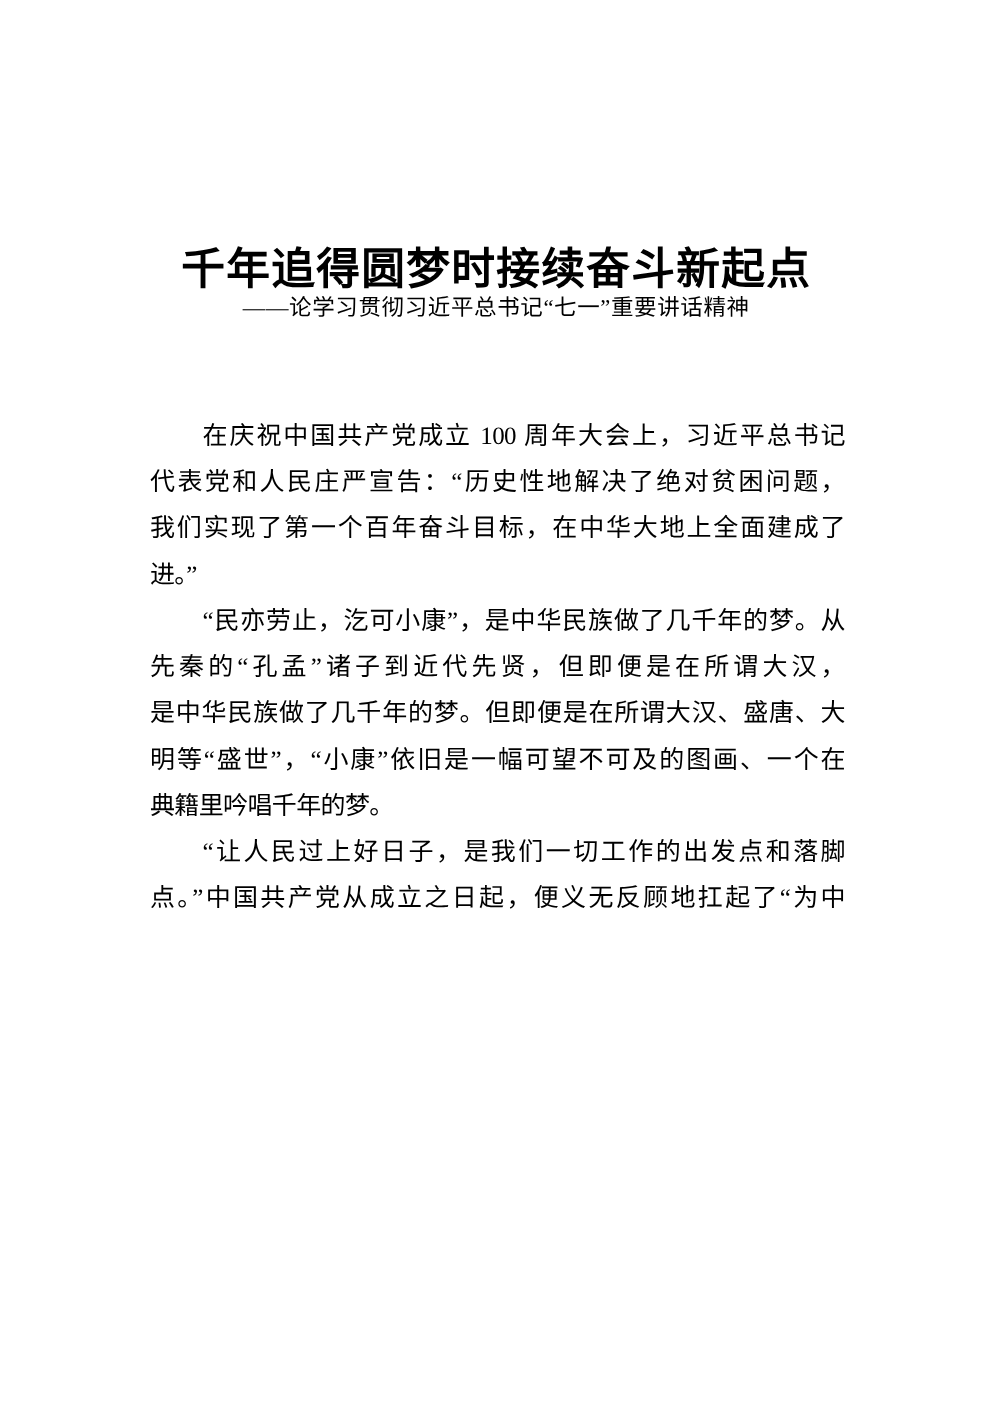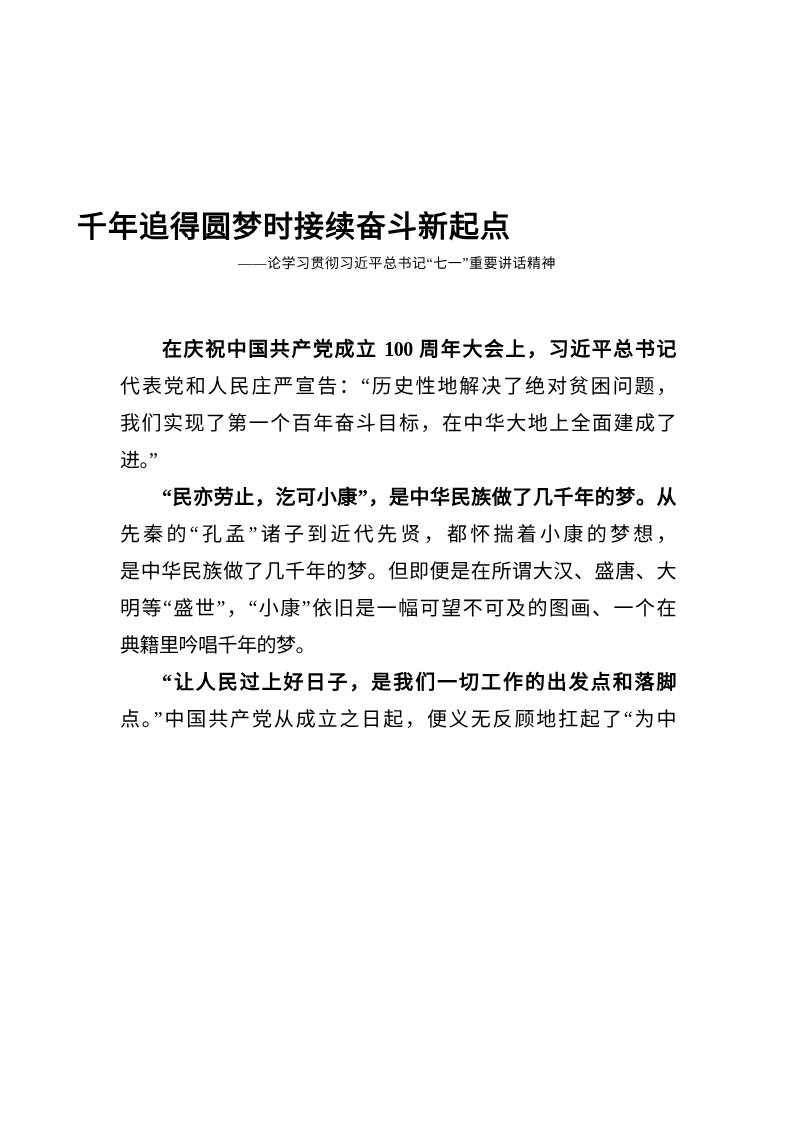--- a/index.html
+++ b/index.html
@@ -14,35 +14,35 @@
     background: #ffffff;
     color: #000000;
     overflow: hidden;
     font-family: "Liberation Serif", "DejaVu Serif", serif;
   }
   .doc-title {
     position: absolute;
     top: 188px;
     left: 60px;
     right: 60px;
-    margin: 17px;
-    text-align: left;
+    margin: 6px;
+    text-align: center;
     font-family: "Liberation Sans", "DejaVu Sans", sans-serif;
     font-weight: bold;
-    font-size: 30px;
+    font-size: 35px;
     line-height: 44px;
     letter-spacing: 1px;
   }
   .doc-subtitle {
     position: absolute;
-    top: 246px;
+    top: 228px;
     left: 60px;
     right: 60px;
     text-align: center;
-    font-size: 14px;
+    font-size: 18px;
     line-height: 36px;
     letter-spacing: 0.5px;
   }
   .doc-body {
     position: absolute;
     top: 331px;
     left: 120px;
     width: 556px;
   }
   .para {
@@ -55,21 +55,20 @@
     font-size: 20px;
     letter-spacing: -0.5px;
     text-align: justify;
     text-align-last: justify;
     text-justify: inter-character;
     white-space: normal;
     overflow: hidden;
   }
   .line.indent {
     text-indent: 42px;
-    font-weight: bold;
   }
   .line.end {
     text-align-last: left;
   }
 </style>
 </head>
 <body>
 
 <div class="page">
 
@@ -81,21 +80,21 @@
 
     <div class="para">
       <div class="line indent">在庆祝中国共产党成立 100 周年大会上，习近平总书记</div>
       <div class="line">代表党和人民庄严宣告：“历史性地解决了绝对贫困问题，</div>
       <div class="line">我们实现了第一个百年奋斗目标，在中华大地上全面建成了</div>
       <div class="line end">进。”</div>
     </div>
 
     <div class="para">
       <div class="line indent">“民亦劳止，汔可小康”，是中华民族做了几千年的梦。从</div>
-      <div class="line">先秦的“孔孟”诸子到近代先贤，都怀揣着小康的梦想，</div>
+      <div class="line">先秦的“孔孟”诸子到近代先贤，但即便是在所谓大汉，</div>
       <div class="line">是中华民族做了几千年的梦。但即便是在所谓大汉、盛唐、大</div>
       <div class="line">明等“盛世”，“小康”依旧是一幅可望不可及的图画、一个在</div>
       <div class="line end">典籍里吟唱千年的梦。</div>
     </div>
 
 
     <div class="para">
       <div class="line indent">“让人民过上好日子，是我们一切工作的出发点和落脚</div>
       <div class="line">点。”中国共产党从成立之日起，便义无反顾地扛起了“为中</div>
     </div>

